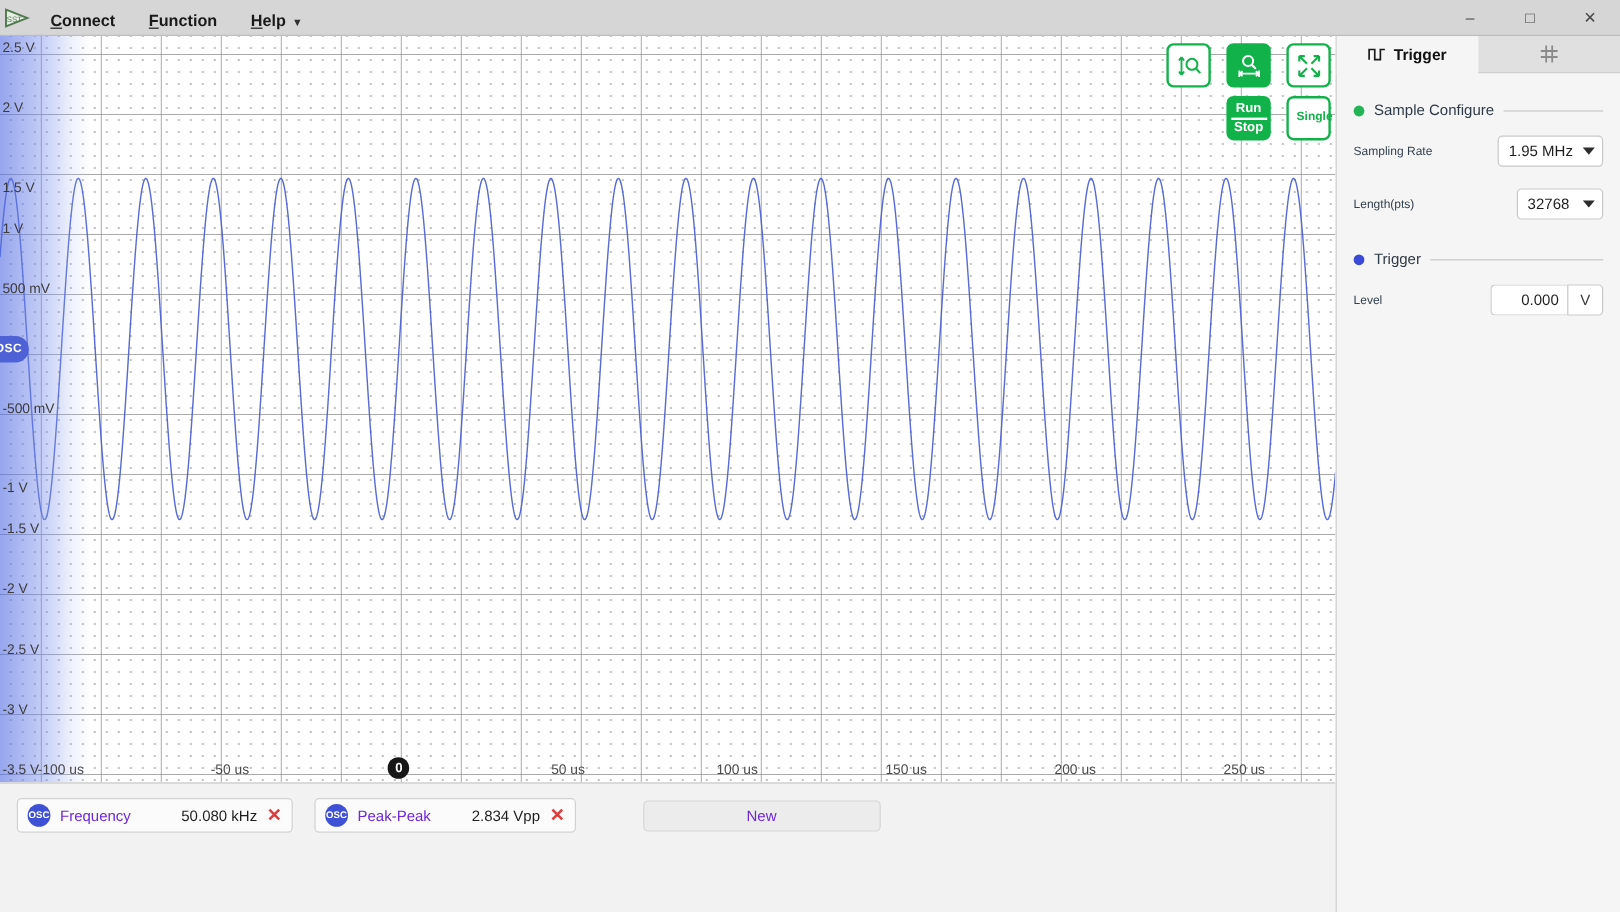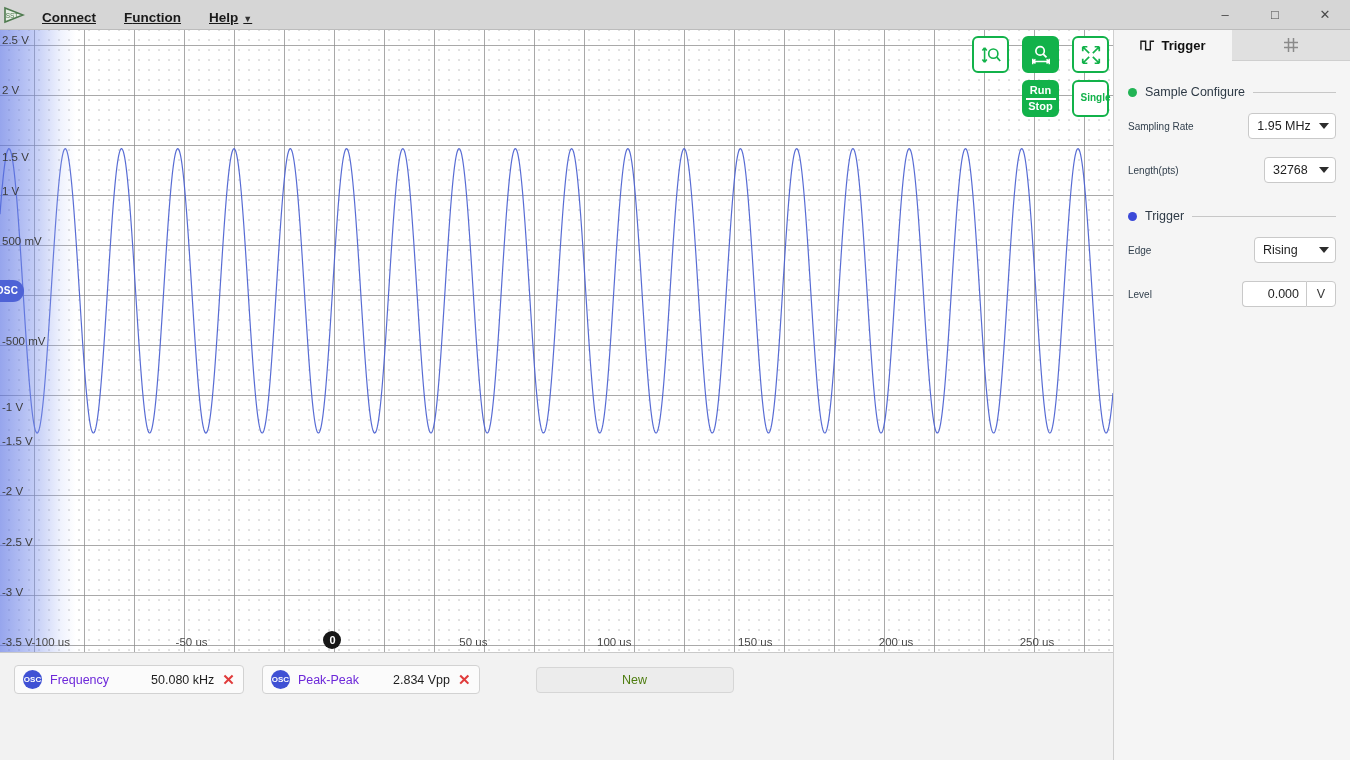--- a/index.html
+++ b/index.html
@@ -13,21 +13,21 @@
   
   .menubar {
     position:absolute; left:0; top:0; width:1350px; height:30px;
     background:#d6d6d6; border-bottom:1px solid #bcbcbc;
     display:flex; align-items:center;
   }
   .logo { width:28px; height:30px; display:flex; align-items:center; justify-content:center; }
   .logo svg { display:block; }
   .menu-item {
     font-size:13.5px; color:#1a1a1a; font-weight:bold;
-    padding:0 14px; height:24px; line-height:30px; white-space:nowrap;text-decoration:underline;
+    padding:0 14px; height:24px; line-height:30px; white-space:nowrap;
   }
   .menu-item u { text-decoration:underline; }
   .menu-caret { font-size:9px; margin-left:5px; color:#333; }
   .wincontrols { margin-left:auto; display:flex; height:30px; }
   .wc { width:50px; height:30px; display:flex; align-items:center; justify-content:center;
         font-size:13px; color:#4a4a4a; }
 
   
   .plotwrap {
     position:absolute; left:0; top:30px; width:1113px; height:622px;
@@ -109,21 +109,21 @@
   .chip .oscdot {
     width:19px; height:19px; border-radius:50%; background:#3f51d4; color:#fff;
     font-size:8px; font-weight:bold; display:flex; align-items:center; justify-content:center;
   }
   .chip .cname { font-size:12.5px; color:#6d28d9; }
   .chip .cval  { font-size:12.5px; color:#1e1e1e; }
   .chip .cx { color:#e03b3b; font-size:15px; font-weight:bold; line-height:1; }
   .newbtn {
     width:198px; height:26px; margin-top:2px; background:#ececec;
     border:1px solid #d6d6d6; border-radius:4px;
-    font-size:12.5px; color:#4d7c0f; display:flex; align-items:center; justify-content:center;
+    font-size:12.5px; color:#6d28d9; display:flex; align-items:center; justify-content:center;
   }
 
   
   .rpanel {
     position:absolute; left:1113px; top:30px; width:237px; height:730px;
     background:#f5f5f5; border-left:1px solid #cfcfcf;
   }
   .rtabs { display:flex; height:31px; }
   .rtab {
     flex:1; display:flex; align-items:center; justify-content:center; gap:6px;
@@ -304,27 +304,20 @@
           <span class="caret"></span>
         </div>
       </div>
 
       <div class="sect" style="margin-top:24px;">
         <span class="sdot" style="background:#3b49d8;"></span>
         <span class="stitle">Trigger</span>
         <span class="srule"></span>
       </div>
       <div class="row">
-        <span class="rlabel">Edge</span>
-        <div class="ctrl select" style="min-width:82px;">
-          <span class="sv">Rising</span>
-          <span class="caret"></span>
-        </div>
-      </div>
-      <div class="row">
         <span class="rlabel">Level</span>
         <div class="ctrl numwrap">
           <span class="nval">0.000</span>
           <span class="nunit">V</span>
         </div>
       </div>
     </div>
   </div>
 </div>
 

